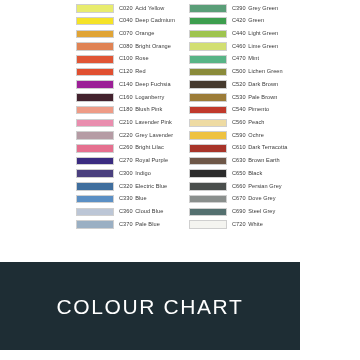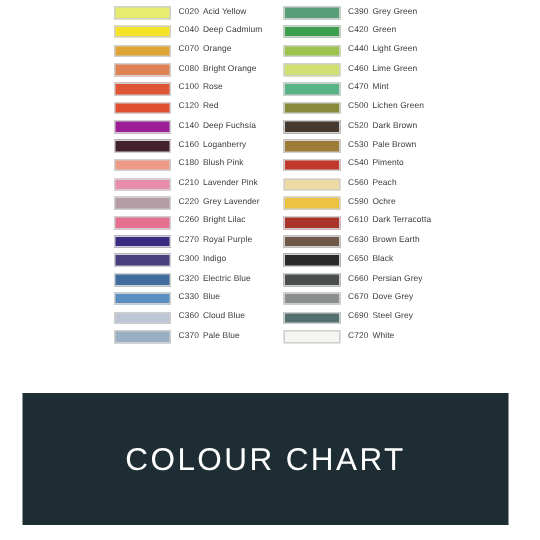--- a/index.html
+++ b/index.html
@@ -47,23 +47,23 @@
     color: #3a3a3a;
     margin-left: 5px;
     white-space: nowrap;
     letter-spacing: 0.07px;
     line-height: 1;
   }
   .swatch-label .code { margin-right: 2.6px; }
 
   #banner {
     position: absolute;
-    left: 15px;
+    left: 0;
     top: 262px;
-    width: 324px;
+    width: 300px;
     height: 88px;
     background: #1e2d34;
     display: flex;
     align-items: center;
     justify-content: center;
   }
   #banner-title {
     color: #ffffff;
     font-size: 21px;
     letter-spacing: 1.6px;

